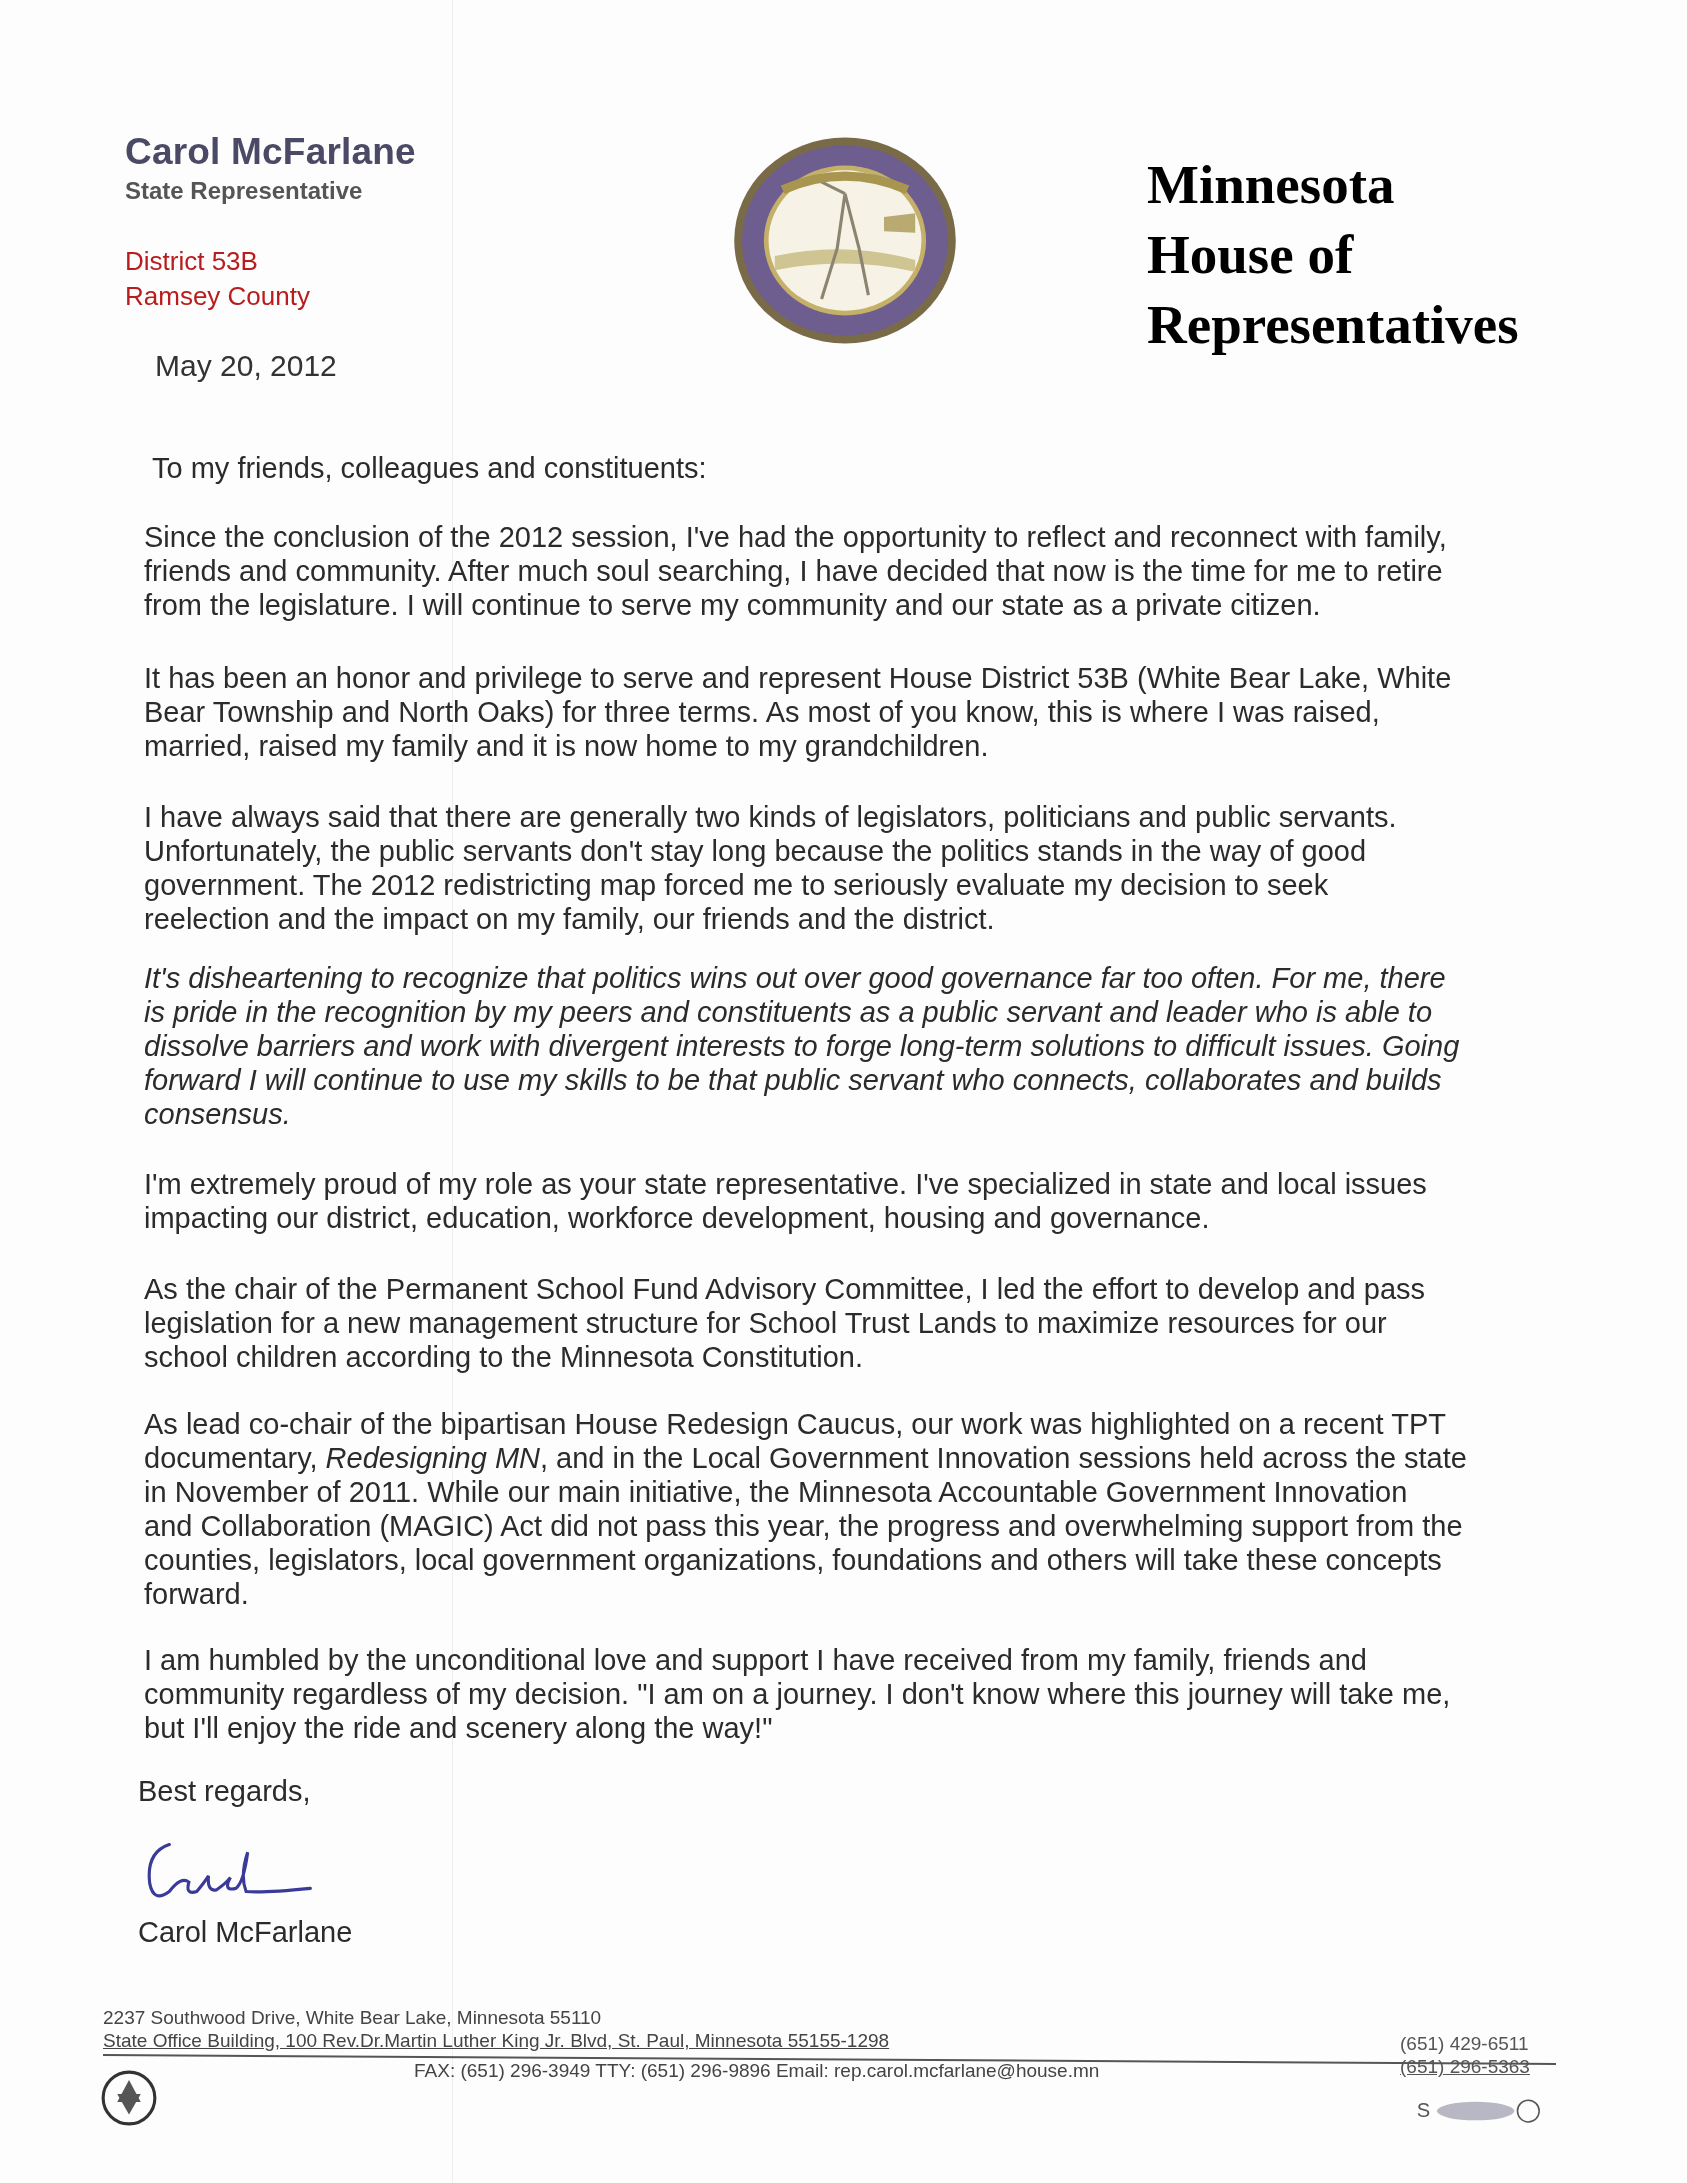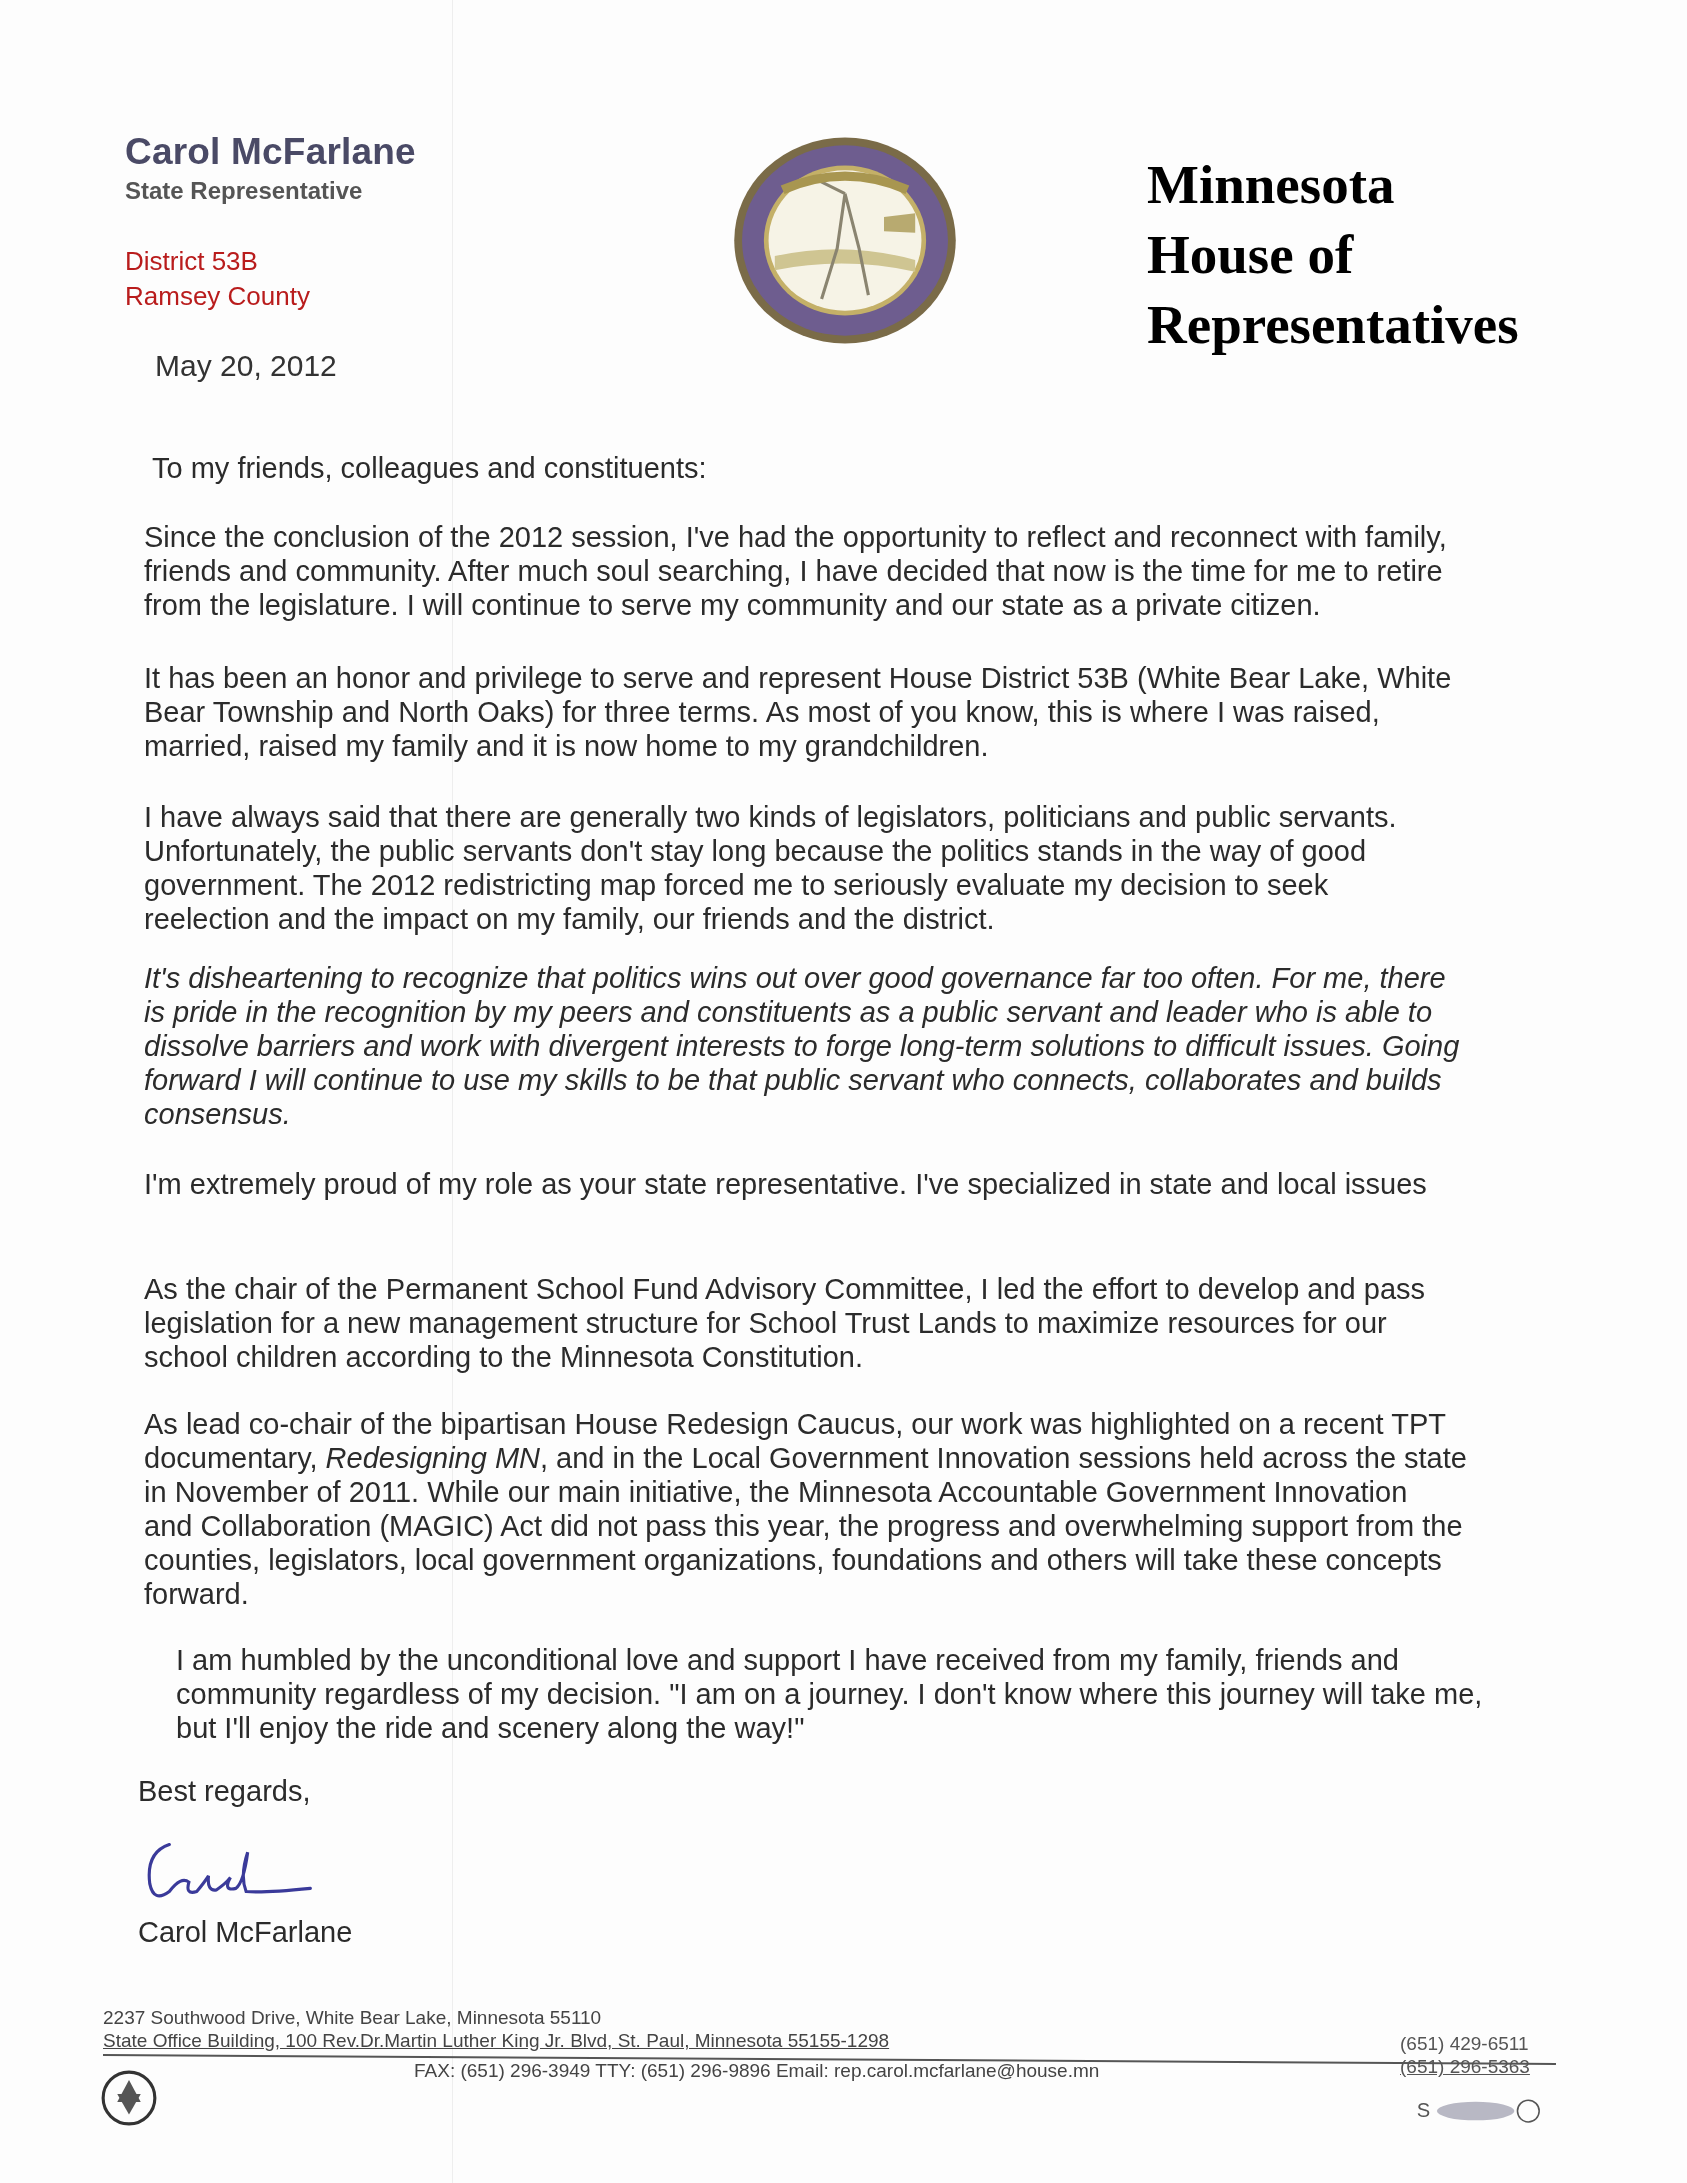--- a/index.html
+++ b/index.html
@@ -83,38 +83,39 @@
 <div class="abs body-text" style="top:961px;font-style:italic;">
   <p class="para">It's disheartening to recognize that politics wins out over good governance far too often.  For me, there</p>
   <p class="para">is pride in the recognition by my peers and constituents as a public servant and leader who is able to</p>
   <p class="para">dissolve barriers and work with divergent interests to forge long-term solutions to difficult issues.  Going</p>
   <p class="para">forward I will continue to use my skills to be that public servant who connects, collaborates and builds</p>
   <p class="para">consensus.</p>
 </div>
 
 <div class="abs body-text" style="top:1167px;">
   <p class="para">I'm extremely proud of my role as your state representative.  I've specialized in state and local issues</p>
+  <p class="para">impacting our district, education, workforce development, housing and governance.</p>
 </div>
 
 <div class="abs body-text" style="top:1272px;">
   <p class="para">As the chair of the Permanent School Fund Advisory Committee, I led the effort to develop and pass</p>
   <p class="para">legislation for a new management structure for School Trust Lands to maximize resources for our</p>
   <p class="para">school children according to the Minnesota Constitution.</p>
 </div>
 
 <div class="abs body-text" style="top:1407px;">
   <p class="para">As lead co-chair of the bipartisan House Redesign Caucus, our work was highlighted on a recent TPT</p>
   <p class="para"><span>documentary, </span><em>Redesigning MN</em><span>, and in the Local Government Innovation sessions held across the state</span></p>
   <p class="para">in November of 2011.  While our main initiative, the Minnesota Accountable Government Innovation</p>
   <p class="para">and Collaboration (MAGIC) Act did not pass this year, the progress and overwhelming support from the</p>
   <p class="para">counties, legislators, local government organizations, foundations and others will take these concepts</p>
   <p class="para">forward.</p>
 </div>
 
-<div class="abs body-text" style="top:1643px;margin-left:32px;">
+<div class="abs body-text" style="top:1643px;">
   <p class="para">I am humbled by the unconditional love and support I have received from my family, friends and</p>
   <p class="para">community regardless of my decision.  "I am on a journey.  I don't know where this journey will take me,</p>
   <p class="para">but I'll enjoy the ride and scenery along the way!"</p>
 </div>
 
 <div class="abs closing">Best regards,</div>
 
 <svg class="abs sig" viewBox="0 0 240 120">
   <path d="M40 30 Q10 40 15 80 Q20 105 40 90 M40 90 Q55 70 65 78 Q60 95 75 90 Q85 78 90 70 Q88 90 100 88 Q112 80 118 72 Q108 90 125 86 Q135 78 140 40 Q130 70 138 90 Q160 92 220 86" stroke="#3a3a9a" stroke-width="4" fill="none" stroke-linecap="round"></path>
 </svg>

